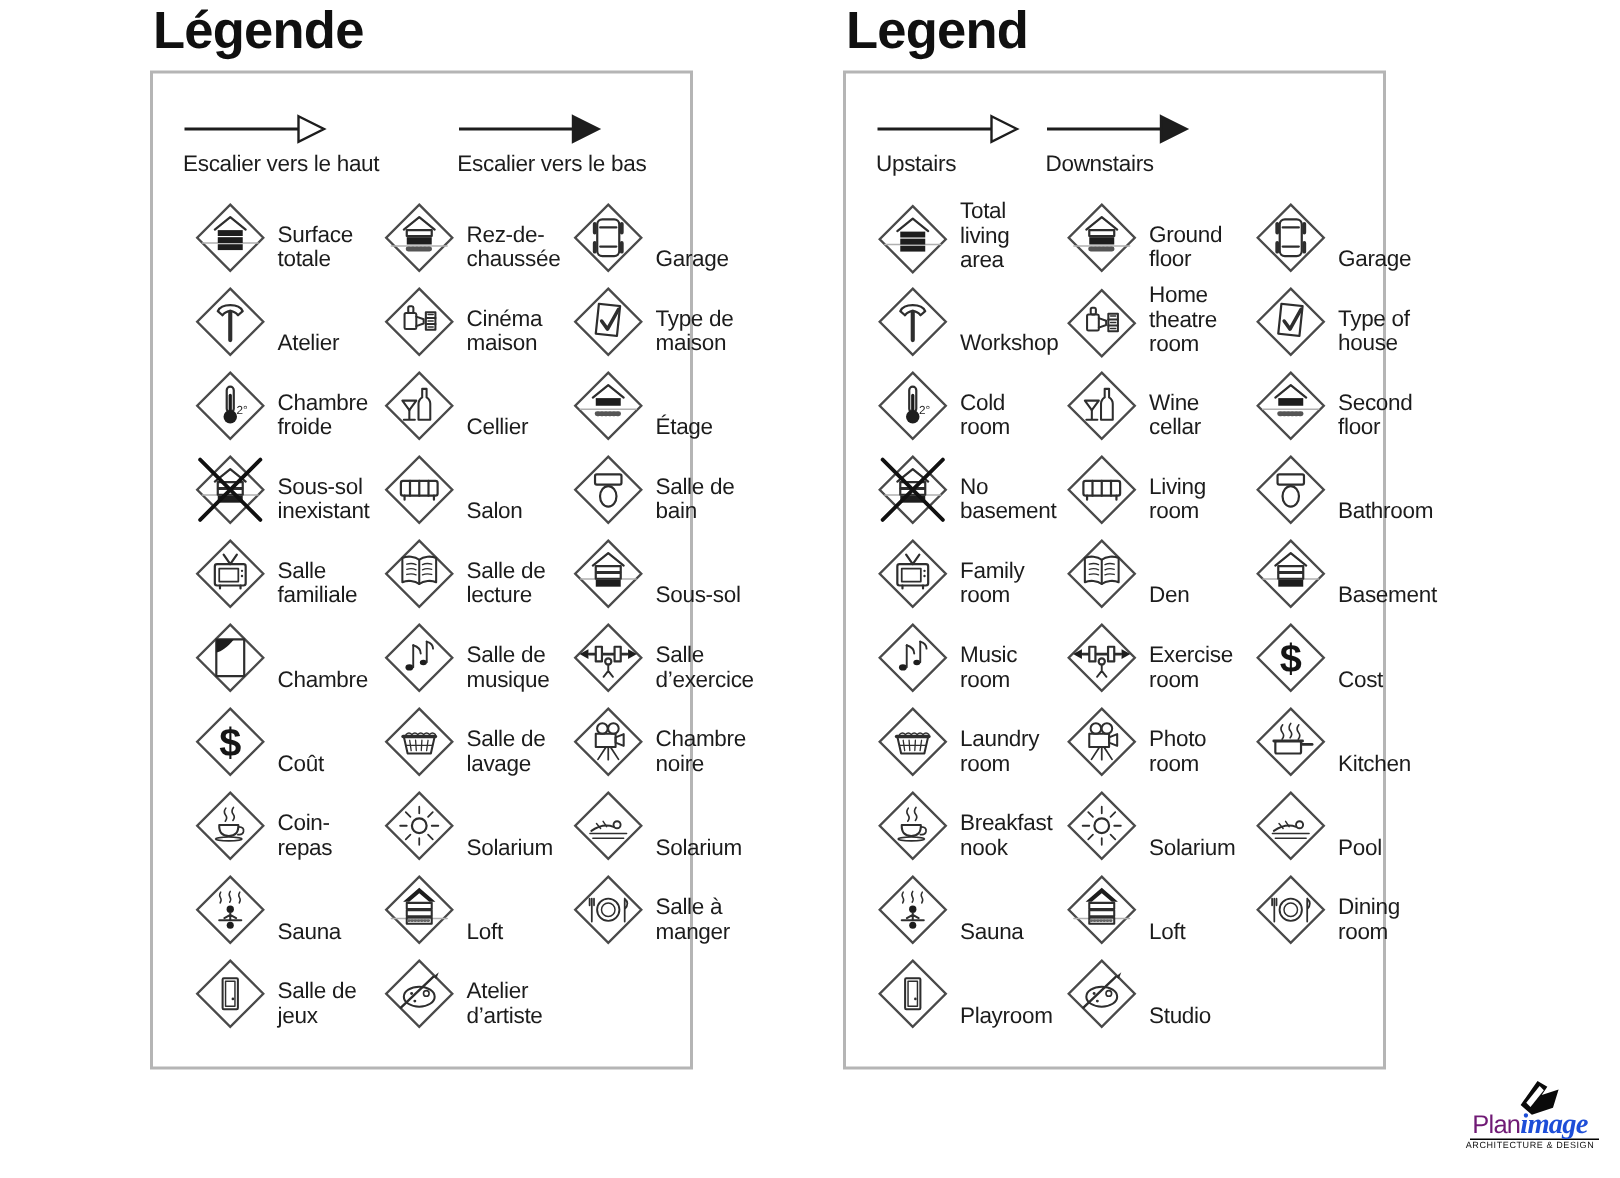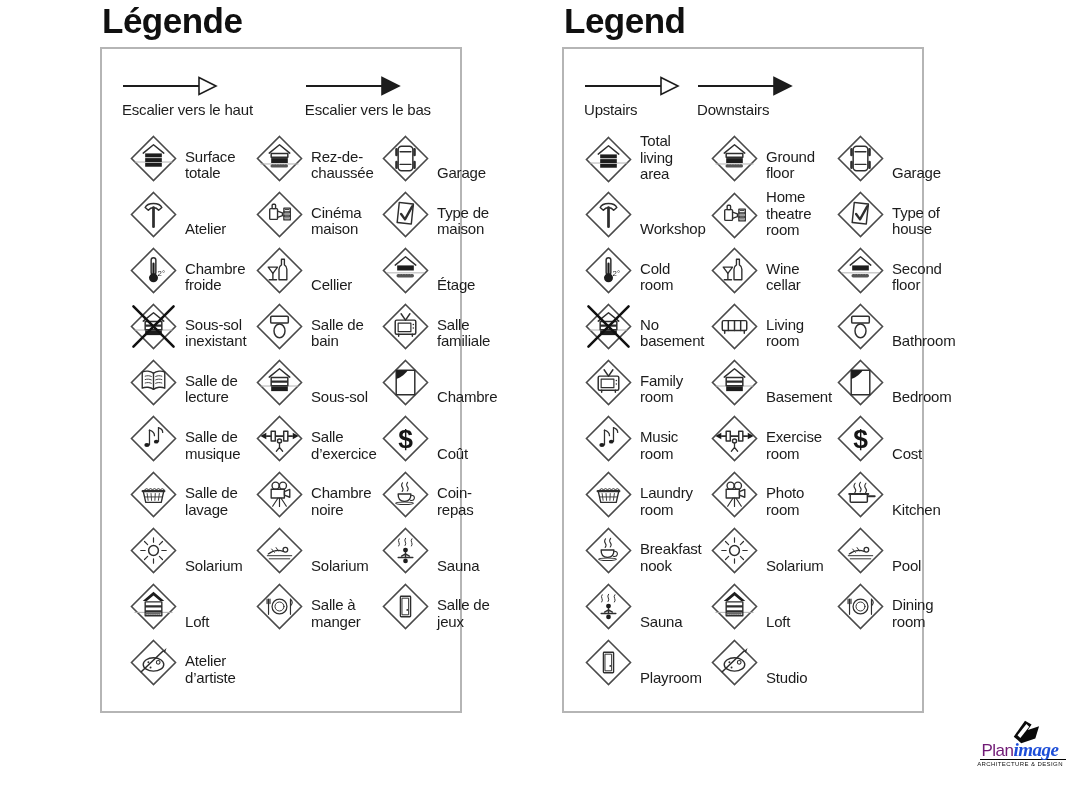--- a/index.html
+++ b/index.html
@@ -436,20 +436,26 @@
         </div>
         <div class="cell">
           <svg class="dia" viewBox="0 0 48 48">
             <use href="#sym-no-basement"></use>
           </svg>
           <div class="lbl">Sous-sol
 inexistant</div>
         </div>
         <div class="cell">
           <svg class="dia" viewBox="0 0 48 48">
+            <use href="#sym-living-room"></use>
+          </svg>
+          <div class="lbl">Salon</div>
+        </div>
+        <div class="cell">
+          <svg class="dia" viewBox="0 0 48 48">
             <use href="#sym-bathroom"></use>
           </svg>
           <div class="lbl">Salle de
 bain</div>
         </div>
         <div class="cell">
           <svg class="dia" viewBox="0 0 48 48">
             <use href="#sym-family-room"></use>
           </svg>
           <div class="lbl">Salle
@@ -666,29 +672,29 @@
         </div>
         <div class="cell">
           <svg class="dia" viewBox="0 0 48 48">
             <use href="#sym-family-room"></use>
           </svg>
           <div class="lbl">Family
 room</div>
         </div>
         <div class="cell">
           <svg class="dia" viewBox="0 0 48 48">
+            <use href="#sym-den"></use>
+          </svg>
+          <div class="lbl">Den</div>
+        </div>
+        <div class="cell">
+          <svg class="dia" viewBox="0 0 48 48">
             <use href="#sym-basement"></use>
           </svg>
           <div class="lbl">Basement</div>
-        </div>
-        <div class="cell">
-          <svg class="dia" viewBox="0 0 48 48">
-            <use href="#sym-bedroom"></use>
-          </svg>
-          <div class="lbl">Bedroom</div>
         </div>
         <div class="cell">
           <svg class="dia" viewBox="0 0 48 48">
             <use href="#sym-music-room"></use>
           </svg>
           <div class="lbl">Music
 room</div>
         </div>
         <div class="cell">
           <svg class="dia" viewBox="0 0 48 48">

